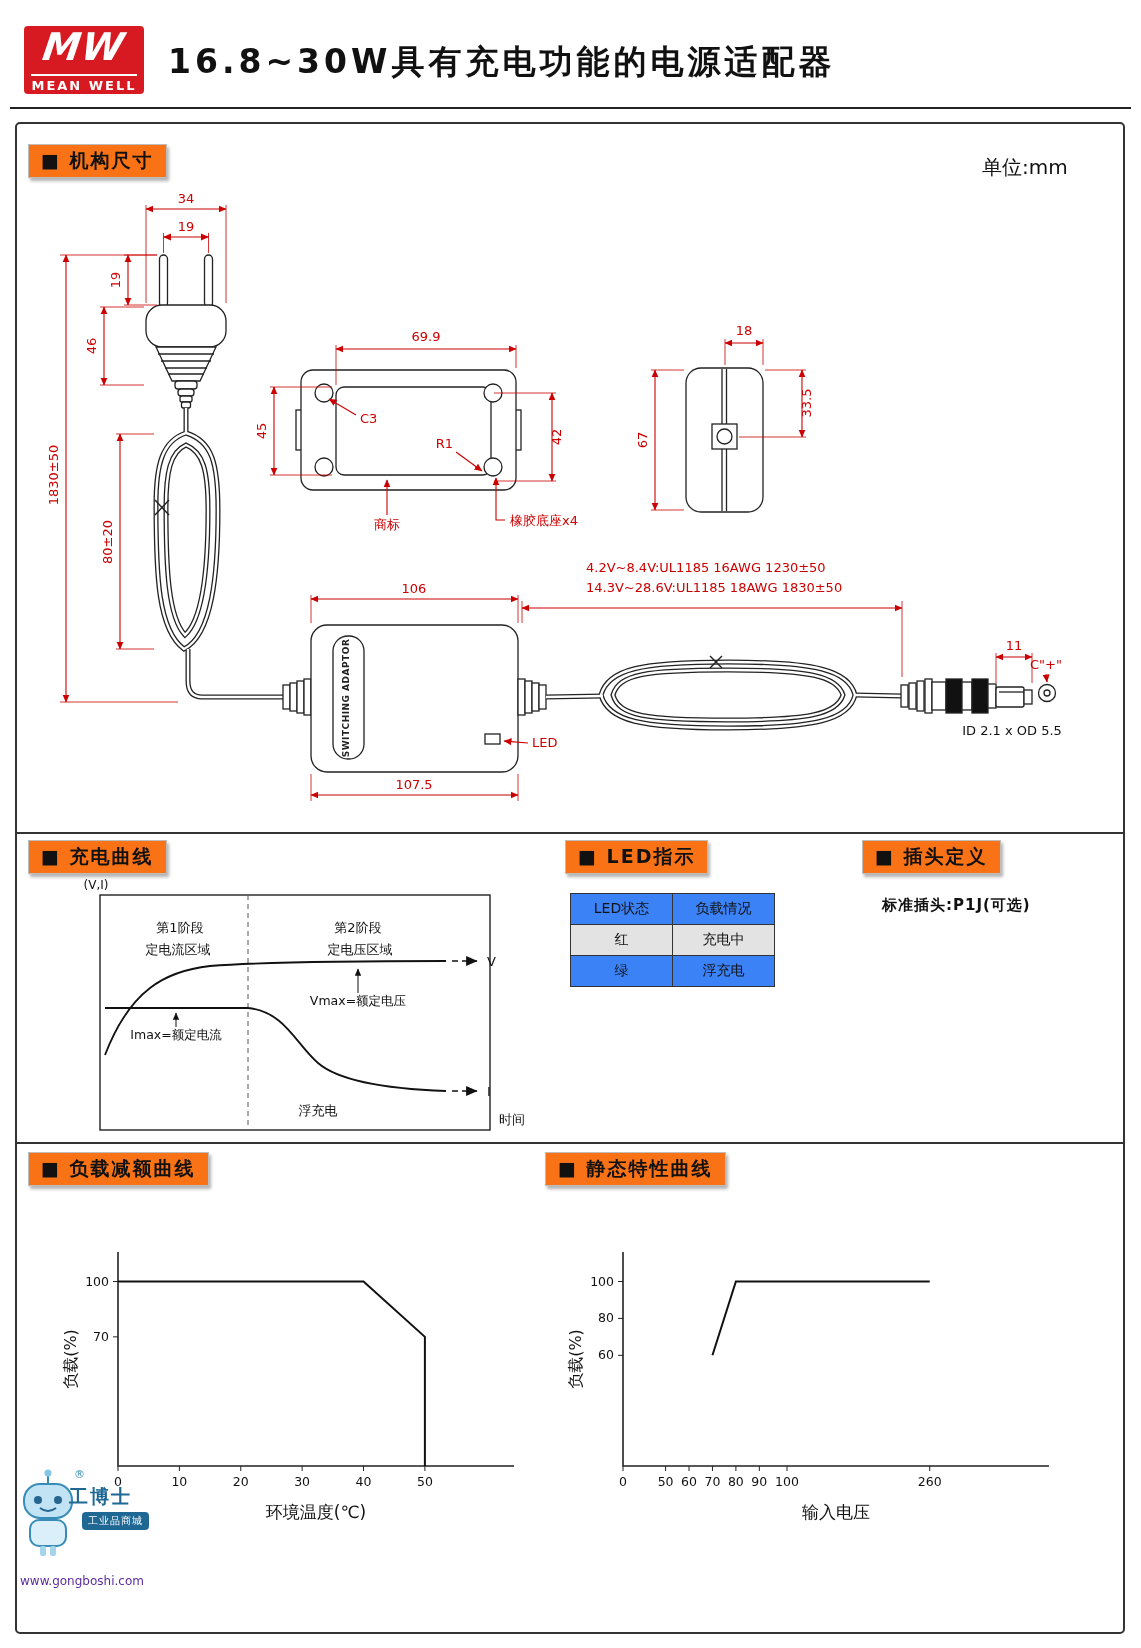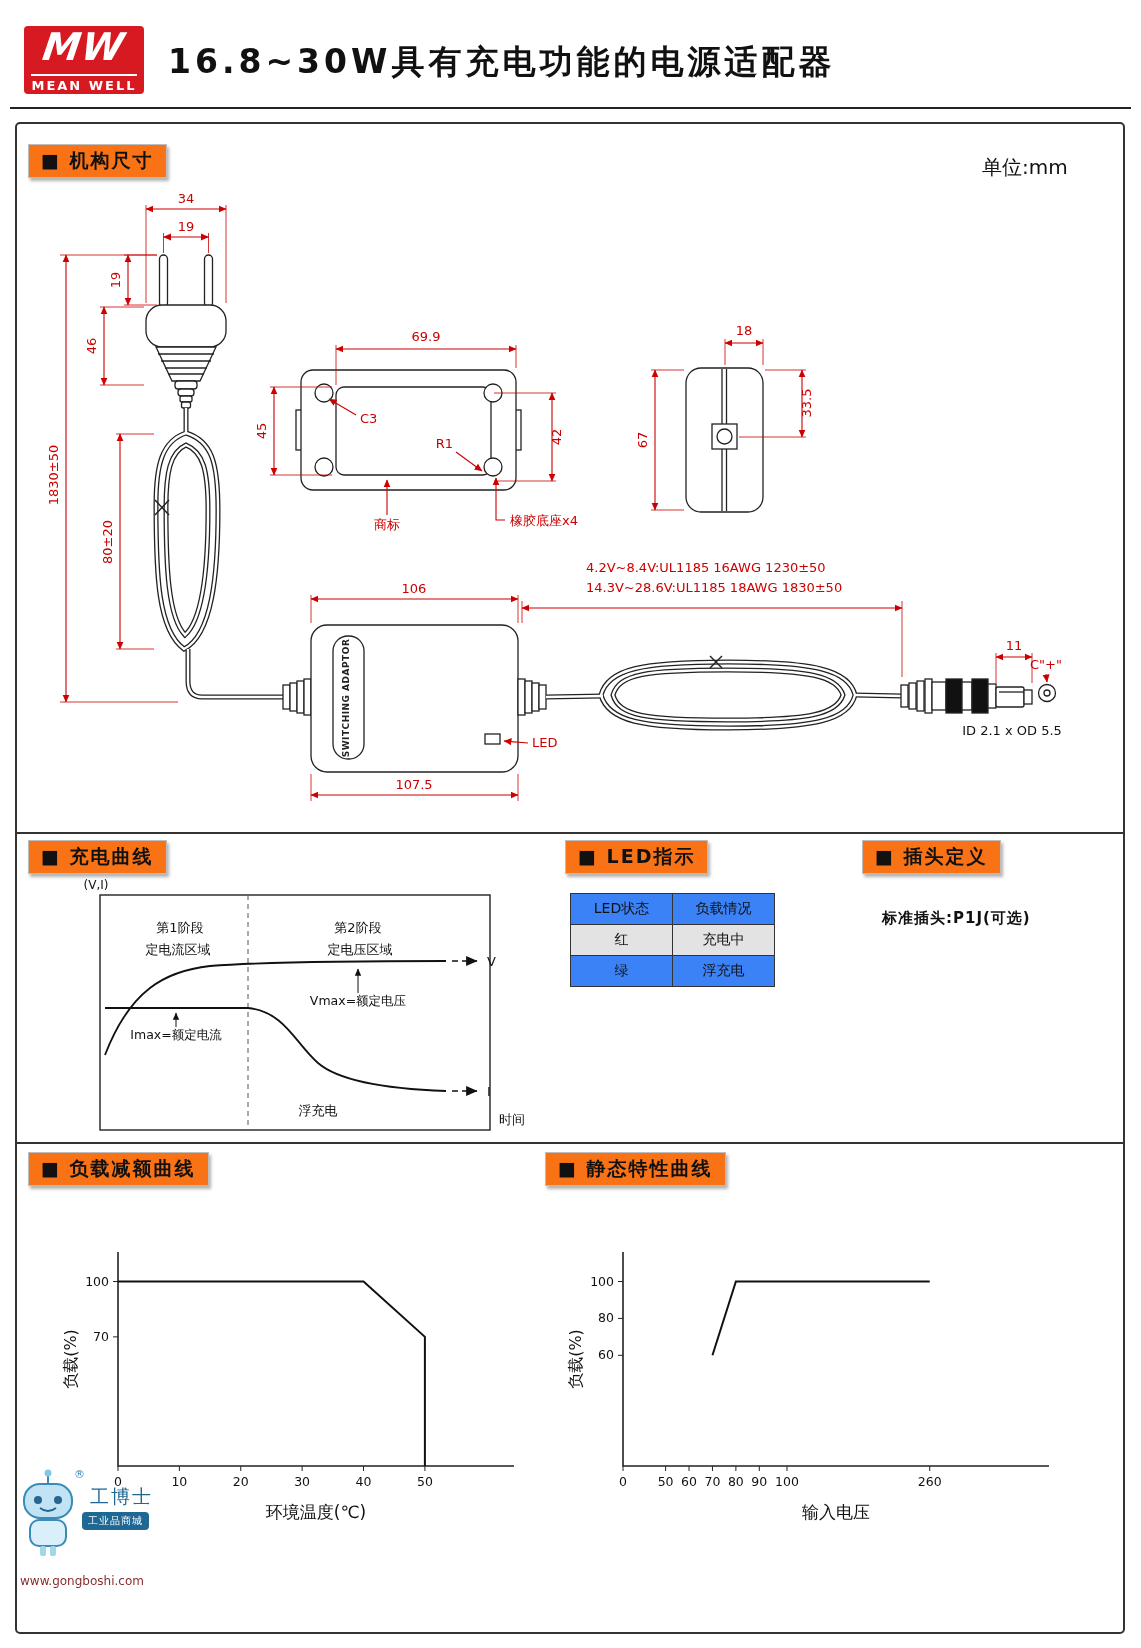--- a/index.html
+++ b/index.html
@@ -25,34 +25,34 @@
   .header-rule { position:absolute; left:10px; top:107px; width:1121px; height:2px; background:#222; }
   .main-box { position:absolute; left:15px; top:122px; width:1110px; height:1512px; border:2px solid #333; border-radius:5px; }
   .divider { position:absolute; left:15px; width:1110px; height:2px; background:#333; }
   
   .chip {
     position:absolute; background:#f97316; border:1px solid #bdbdbd;
     box-shadow:2px 3px 3px rgba(0,0,0,.3);
     font-size:19px; font-weight:bold; padding:3px 12px; letter-spacing:2px; white-space:nowrap;
   }
   .unit { position:absolute; left:982px; top:154px; font-size:20px; }
-  .plug-note { position:absolute; left:882px; top:896px; font-size:15px; font-weight:600; letter-spacing:1px;margin-top:13px; }
+  .plug-note { position:absolute; left:882px; top:896px; font-size:15px; font-weight:600; letter-spacing:1px; }
   
   table.mini { position:absolute; border-collapse:collapse; font-size:14px; text-align:center; background:#3b82f6; }
   table.mini td { border:1.5px solid #333; padding:6px 6px; min-width:102px; }
   table.mini tr.shade td { background:#e3e3e3; }
   table.mini td.bold { font-weight:bold; }
   svg { display:block; }
   svg text { font-family:inherit; }
   
   .watermark { position:absolute; left:16px; top:1468px; width:160px; height:140px; opacity:.95; z-index:5; }
   .wm-reg { position:absolute; left:58px; top:0; font-size:11px; color:#2e86b5; }
-  .wm-name { position:absolute; left:74px; top:16px; font-size:19px; font-weight:normal; color:#15608f; letter-spacing:2px;text-align:center; }
+  .wm-name { position:absolute; left:53px; top:16px; font-size:19px; font-weight:bold; color:#15608f; letter-spacing:2px;text-align:center; }
   .wm-tag { position:absolute; left:66px; top:44px; font-size:10px; color:#fff; background:#15608f; padding:2px 6px; border-radius:4px; letter-spacing:1px; }
-  .wm-url { position:absolute; left:4px; top:106px; font-size:12px; color:#7f1d1d; }
+  .wm-url { position:absolute; left:4px; top:106px; font-size:12px; color:#4c1d95; }
 </style>
 </head>
 <body>
 
 <div class="page">
 
   <div class="logo">
     <div class="mw">MW</div>
     <div class="mwname">MEAN WELL</div>
   </div>

